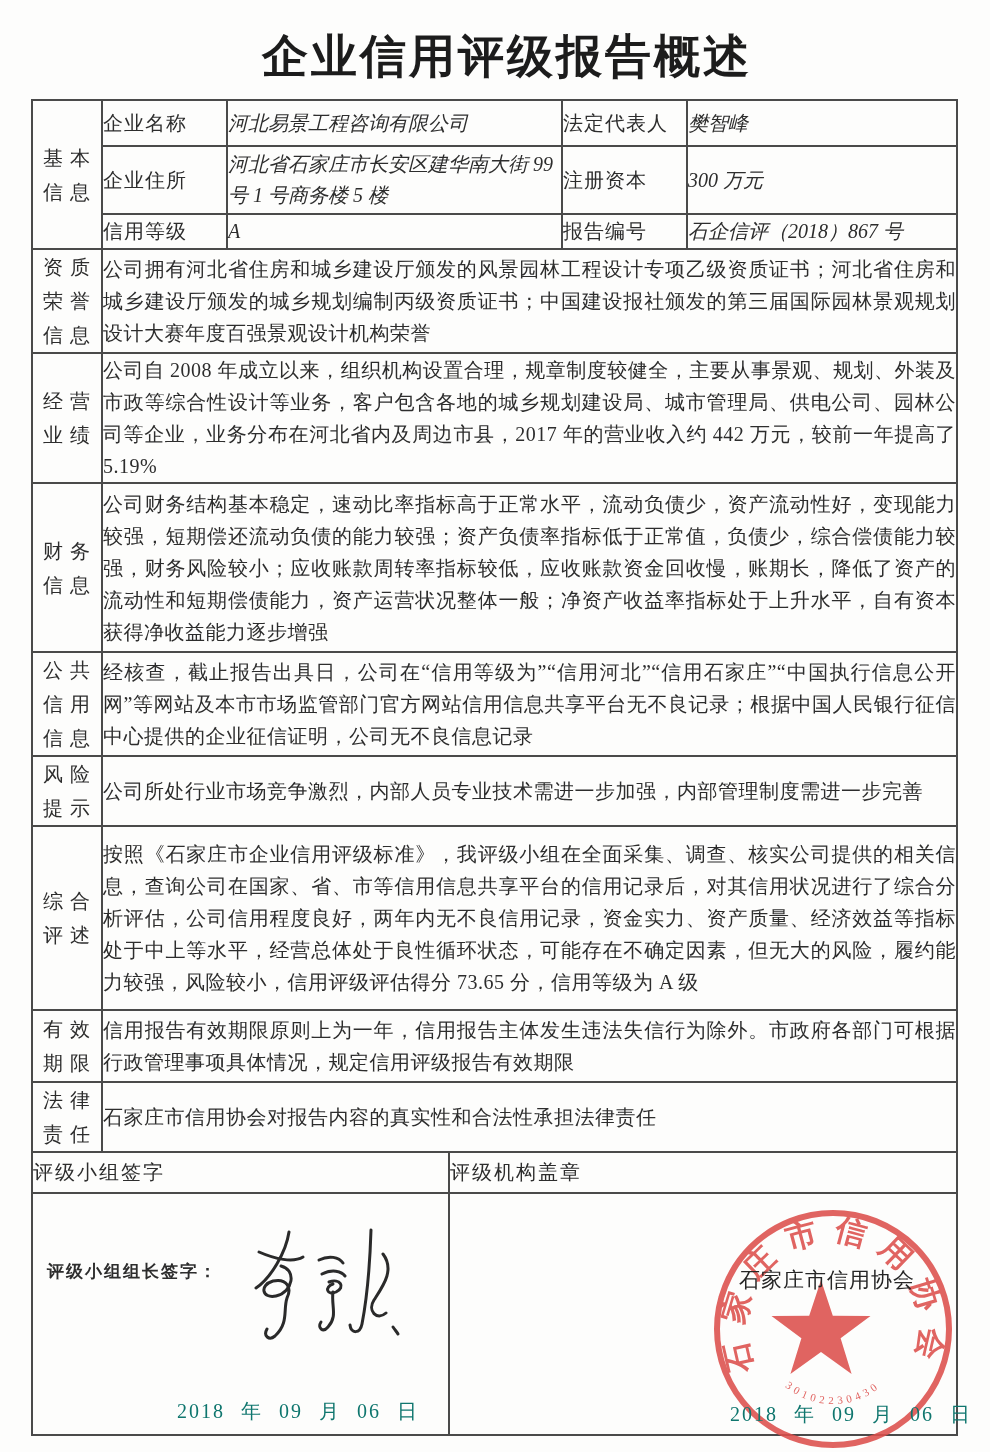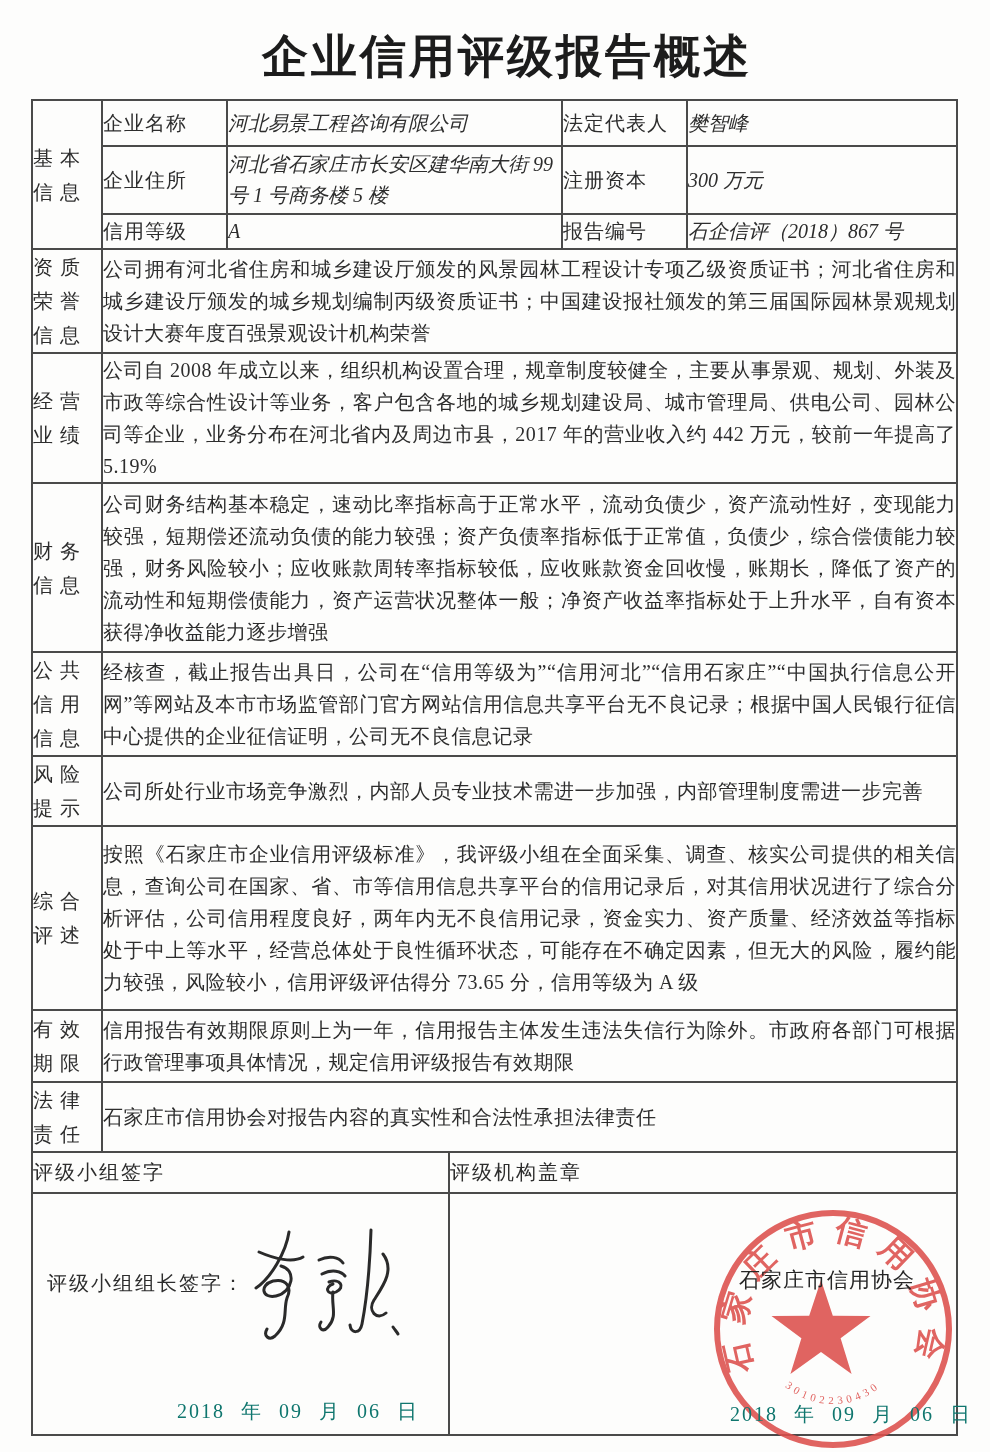--- a/index.html
+++ b/index.html
@@ -13,21 +13,21 @@
   }
   table.main{
     position:absolute;left:31px;top:99px;width:925px;
     border-collapse:collapse;table-layout:fixed;
   }
   table.main td{
     border:2px solid #4a4a4a;font-size:20px;vertical-align:middle;
     padding:0;overflow:visible;
   }
   .seclabel{
-    white-space:pre-line;line-height:34px;letter-spacing:1px;border-radius:25px;
+    text-align:center;white-space:pre-line;line-height:34px;letter-spacing:1px;border-radius:25px;
   }
   .flabel{padding-left:13px;letter-spacing:1px;}
   .fvalue{padding-left:13px;line-height:31px;padding-right:10px;font-style:italic;}
   .content{
     padding:7px 14px 7px 14px;line-height:32px;text-align:justify;
     letter-spacing:0.5px;
   }
   .r1 td{height:44px;}
   .r2 td{height:66px;}
   .r3 td{height:33px;}
@@ -36,21 +36,21 @@
   .rC td{height:167px;margin-left:33px;}
   .rD td{height:102px;}
   .rE td{height:64px;}
   .rF td{height:182px;}
   .rG td{height:70px;}
   .rH td{height:63px;}
   .rSH td{height:39px;text-align:left;font-size:21px;letter-spacing:2px;}
   .rSB td{height:240px;}
   .signcell{position:relative;}
   .leader-label{
-    position:absolute;left:14px;top:76px;font-size:20px;letter-spacing:2px;white-space:nowrap;
+    position:absolute;left:14px;top:66px;font-size:17px;letter-spacing:2px;white-space:nowrap;font-weight:bold;
   }
   .sig-svg{position:absolute;left:210px;top:32px;}
   .date{
     font-size:20px;letter-spacing:2px;word-spacing:9px;white-space:nowrap;color:#0f766e;
   }
   .date-left{position:absolute;left:120px;top:204px;width:290px;text-align:center;}
   .date-right{position:absolute;left:280px;top:207px;z-index:3;}
   .org-text{
     position:absolute;left:289px;top:72px;font-size:21px;letter-spacing:1px;
     color:#262626;z-index:3;white-space:nowrap;

